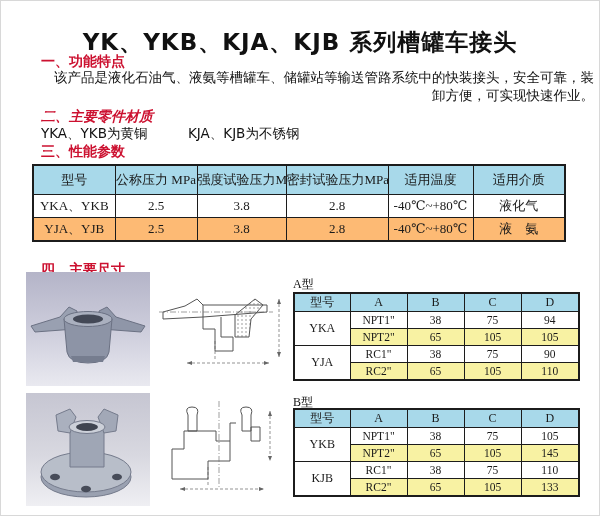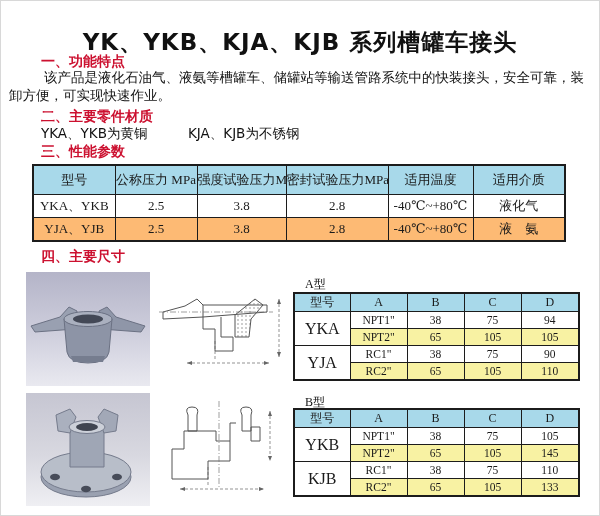--- a/index.html
+++ b/index.html
@@ -10,48 +10,48 @@
     overflow:hidden;
   }
   .title{
     position:absolute;top:10px;left:0;width:100%;text-align:center;
     font-size:23px;font-weight:bold;letter-spacing:1px;color:#111;margin-top:16px;
   }
   .sec-heading{
     position:absolute;left:40px;font-size:14px;font-weight:bold;color:#cc1130;
     white-space:nowrap;
   }
-  .h1{top:52px;} .h2{top:107px;} .h3{top:142px;text-align:right;} .h4{top:247px;}
+  .h1{top:52px;} .h2{top:107px;font-style:italic;} .h3{top:142px;text-align:right;} .h4{top:260px;}
   .body-text{
     position:absolute;left:8px;top:68px;width:585px;
-    font-size:13.5px;line-height:17.5px;text-indent:2.6em;color:#111;
+    font-size:13.5px;line-height:17.5px;text-indent:2.6em;color:#111;text-align:right;
   }
   .materials{
     position:absolute;left:40px;top:124px;font-size:13.5px;color:#111;white-space:pre;
   }
 
   table{border-collapse:collapse;table-layout:fixed;padding-left:16px;}
   td,th{border:1px solid #1c1c1c;text-align:center;vertical-align:middle;
         font-family:"Liberation Serif","DejaVu Serif",serif;
         overflow:hidden;white-space:nowrap;padding:0;}
   .perf{position:absolute;left:31px;top:163px;width:532px;border:2px solid #1c1c1c;}
   .perf th{height:28px;background:#a8d9ea;font-size:13px;font-weight:normal;}
   .perf td{height:22px;font-size:13px;}
   .row-yellow td{background:#fdba74;}
 
   .dim-label{
-    position:absolute;left:304px;font-size:12px;color:#111;
+    position:absolute;left:292px;font-size:12px;color:#111;
     font-family:"Liberation Serif","DejaVu Serif",serif;
   }
   .la{top:275px;} .lb{top:393px;}
   .dim{position:absolute;left:292px;width:285px;border:2px solid #1c1c1c;}
   .dim-a{top:291px;} .dim-b{top:407px;}
   .dim th{height:17px;background:#a8d9ea;font-size:12px;font-weight:normal;}
   .dim td{height:16px;font-size:11.5px;}
-  .dim td.model{background:#fff;font-size:16px;}
+  .dim td.model{background:#fff;font-size:12px;}
   .dim tr.yellow td:not(.model){background:#f8f2a3;}
 
   .photo{
     position:absolute;left:25px;width:124px;height:114px;
     background:linear-gradient(180deg,#b4b4c8 0%,#cfcfdd 55%,#e9e9f0 100%);
   }
   .photo-a{top:271px;}
   .photo-b{top:392px;height:113px;background:linear-gradient(180deg,#c6c6d2 0%,#d8d8e0 55%,#efeff3 100%);}
   .drawing{position:absolute;background:#fff;}
   .drawing-a{left:156px;top:278px;width:134px;height:100px;}

